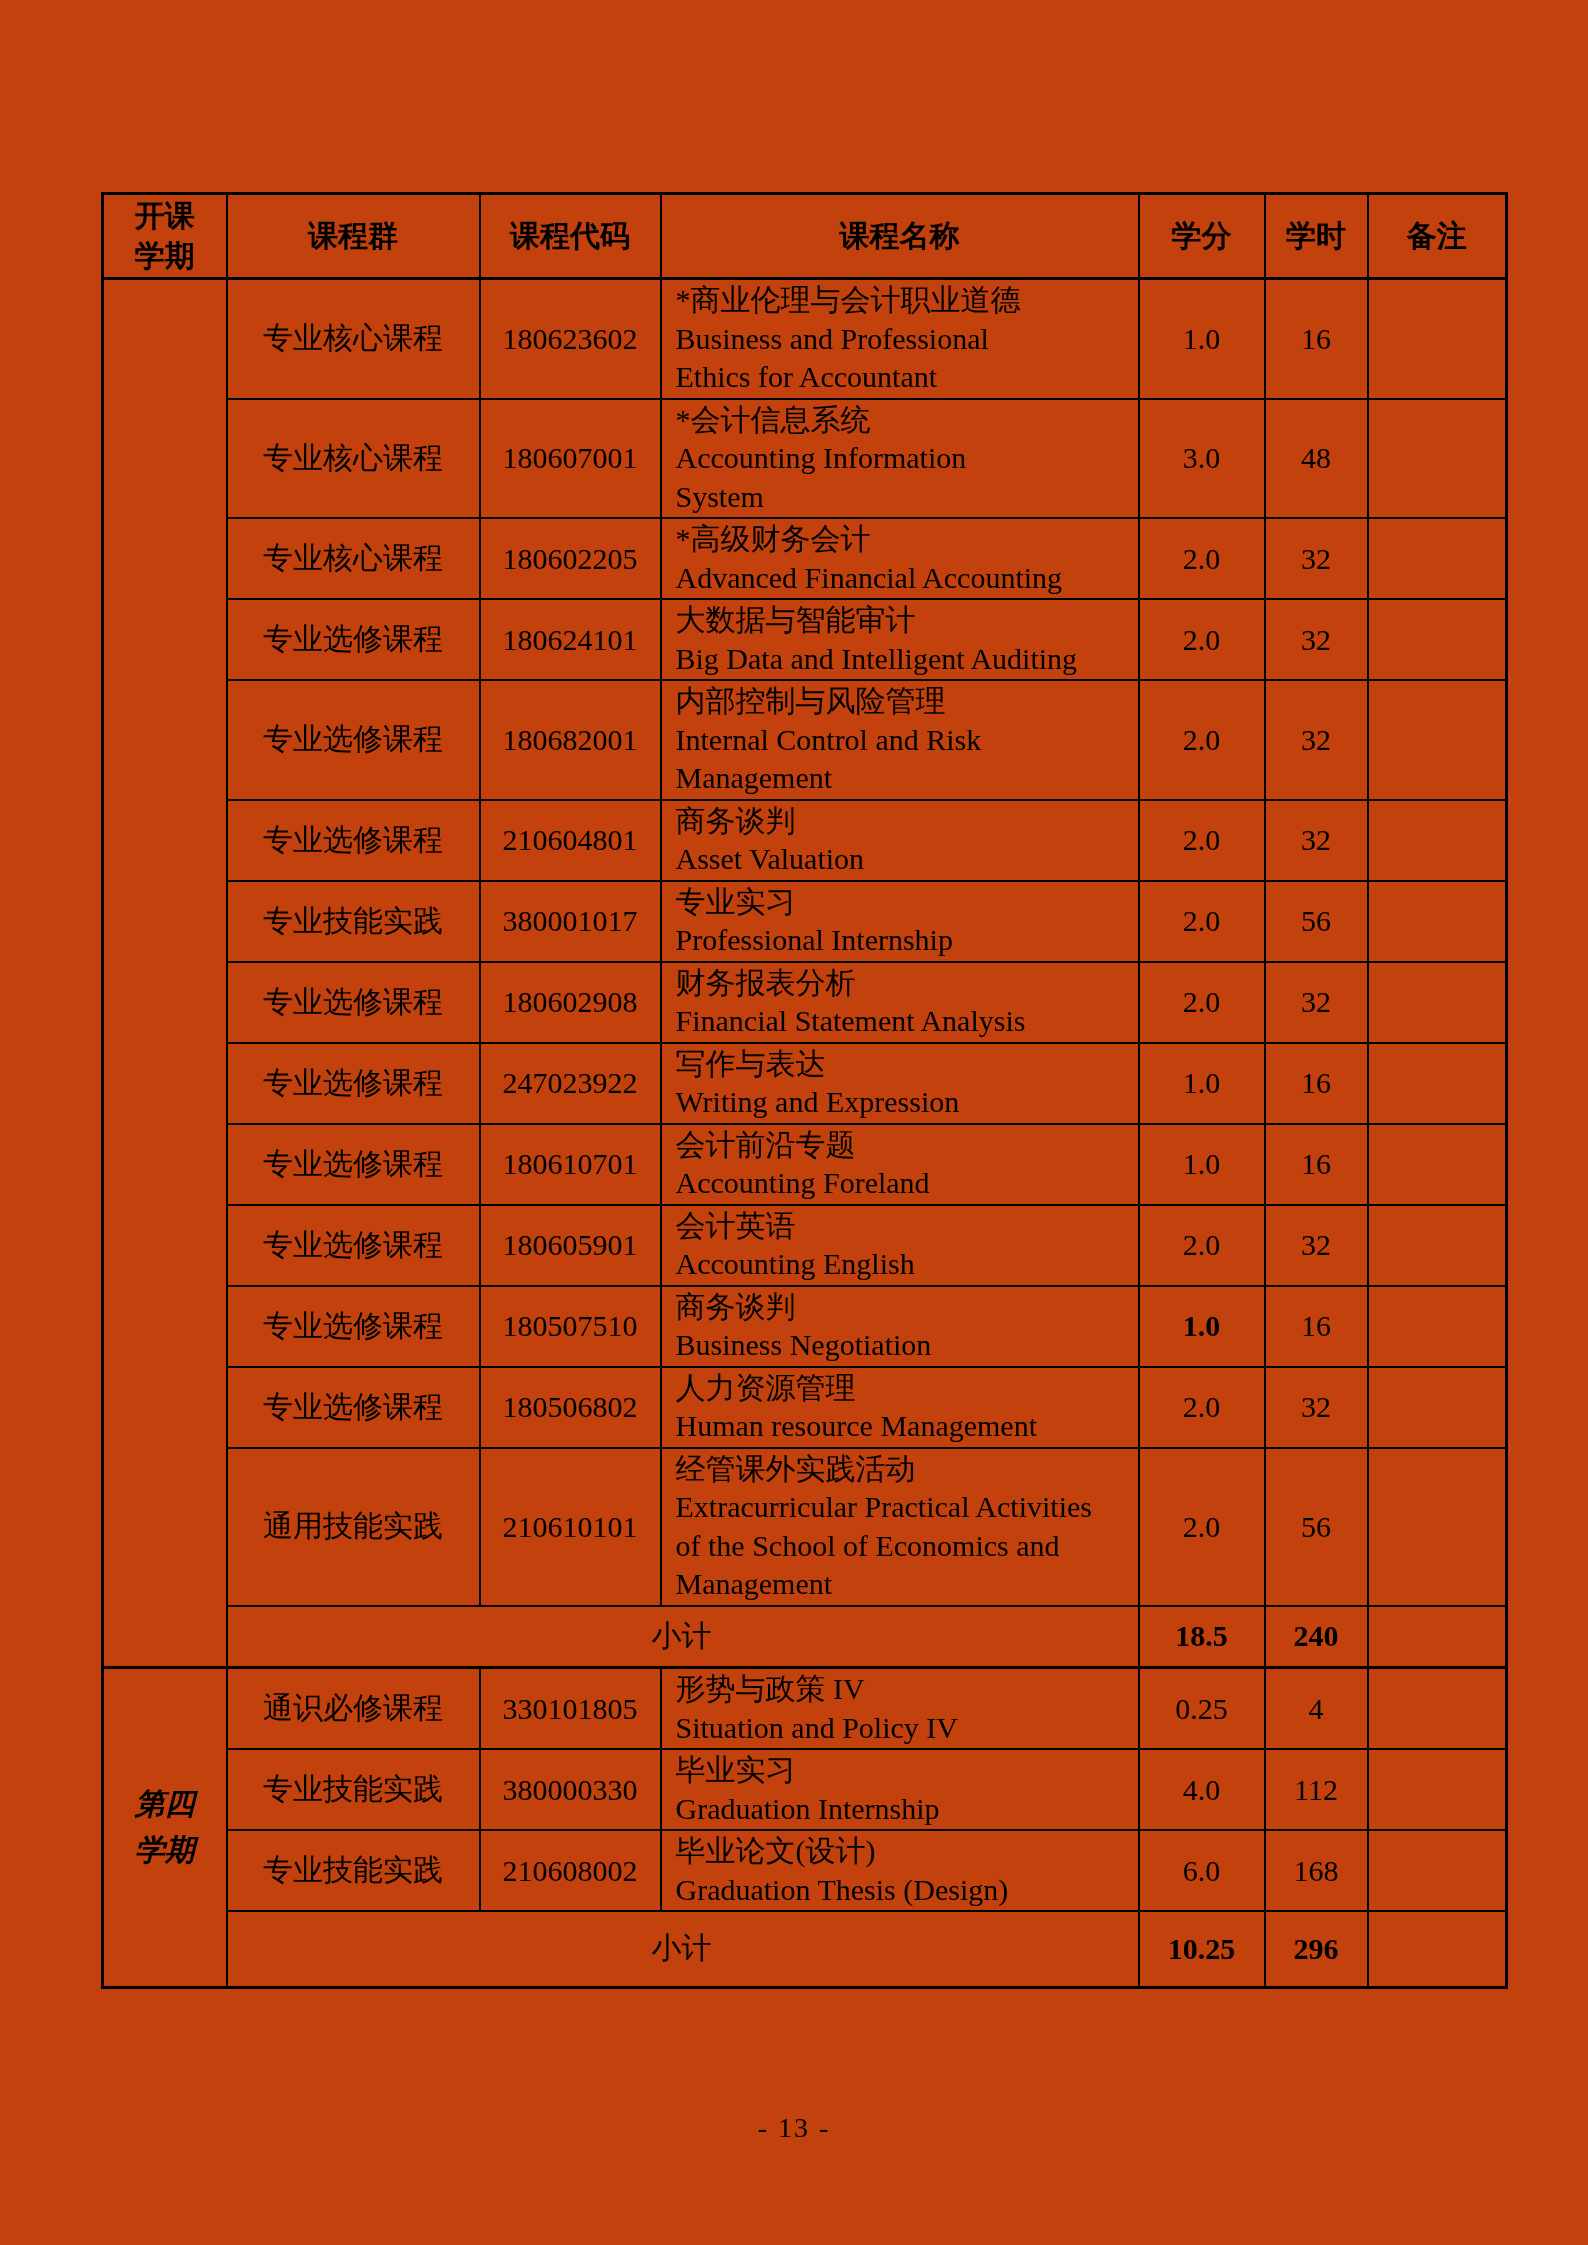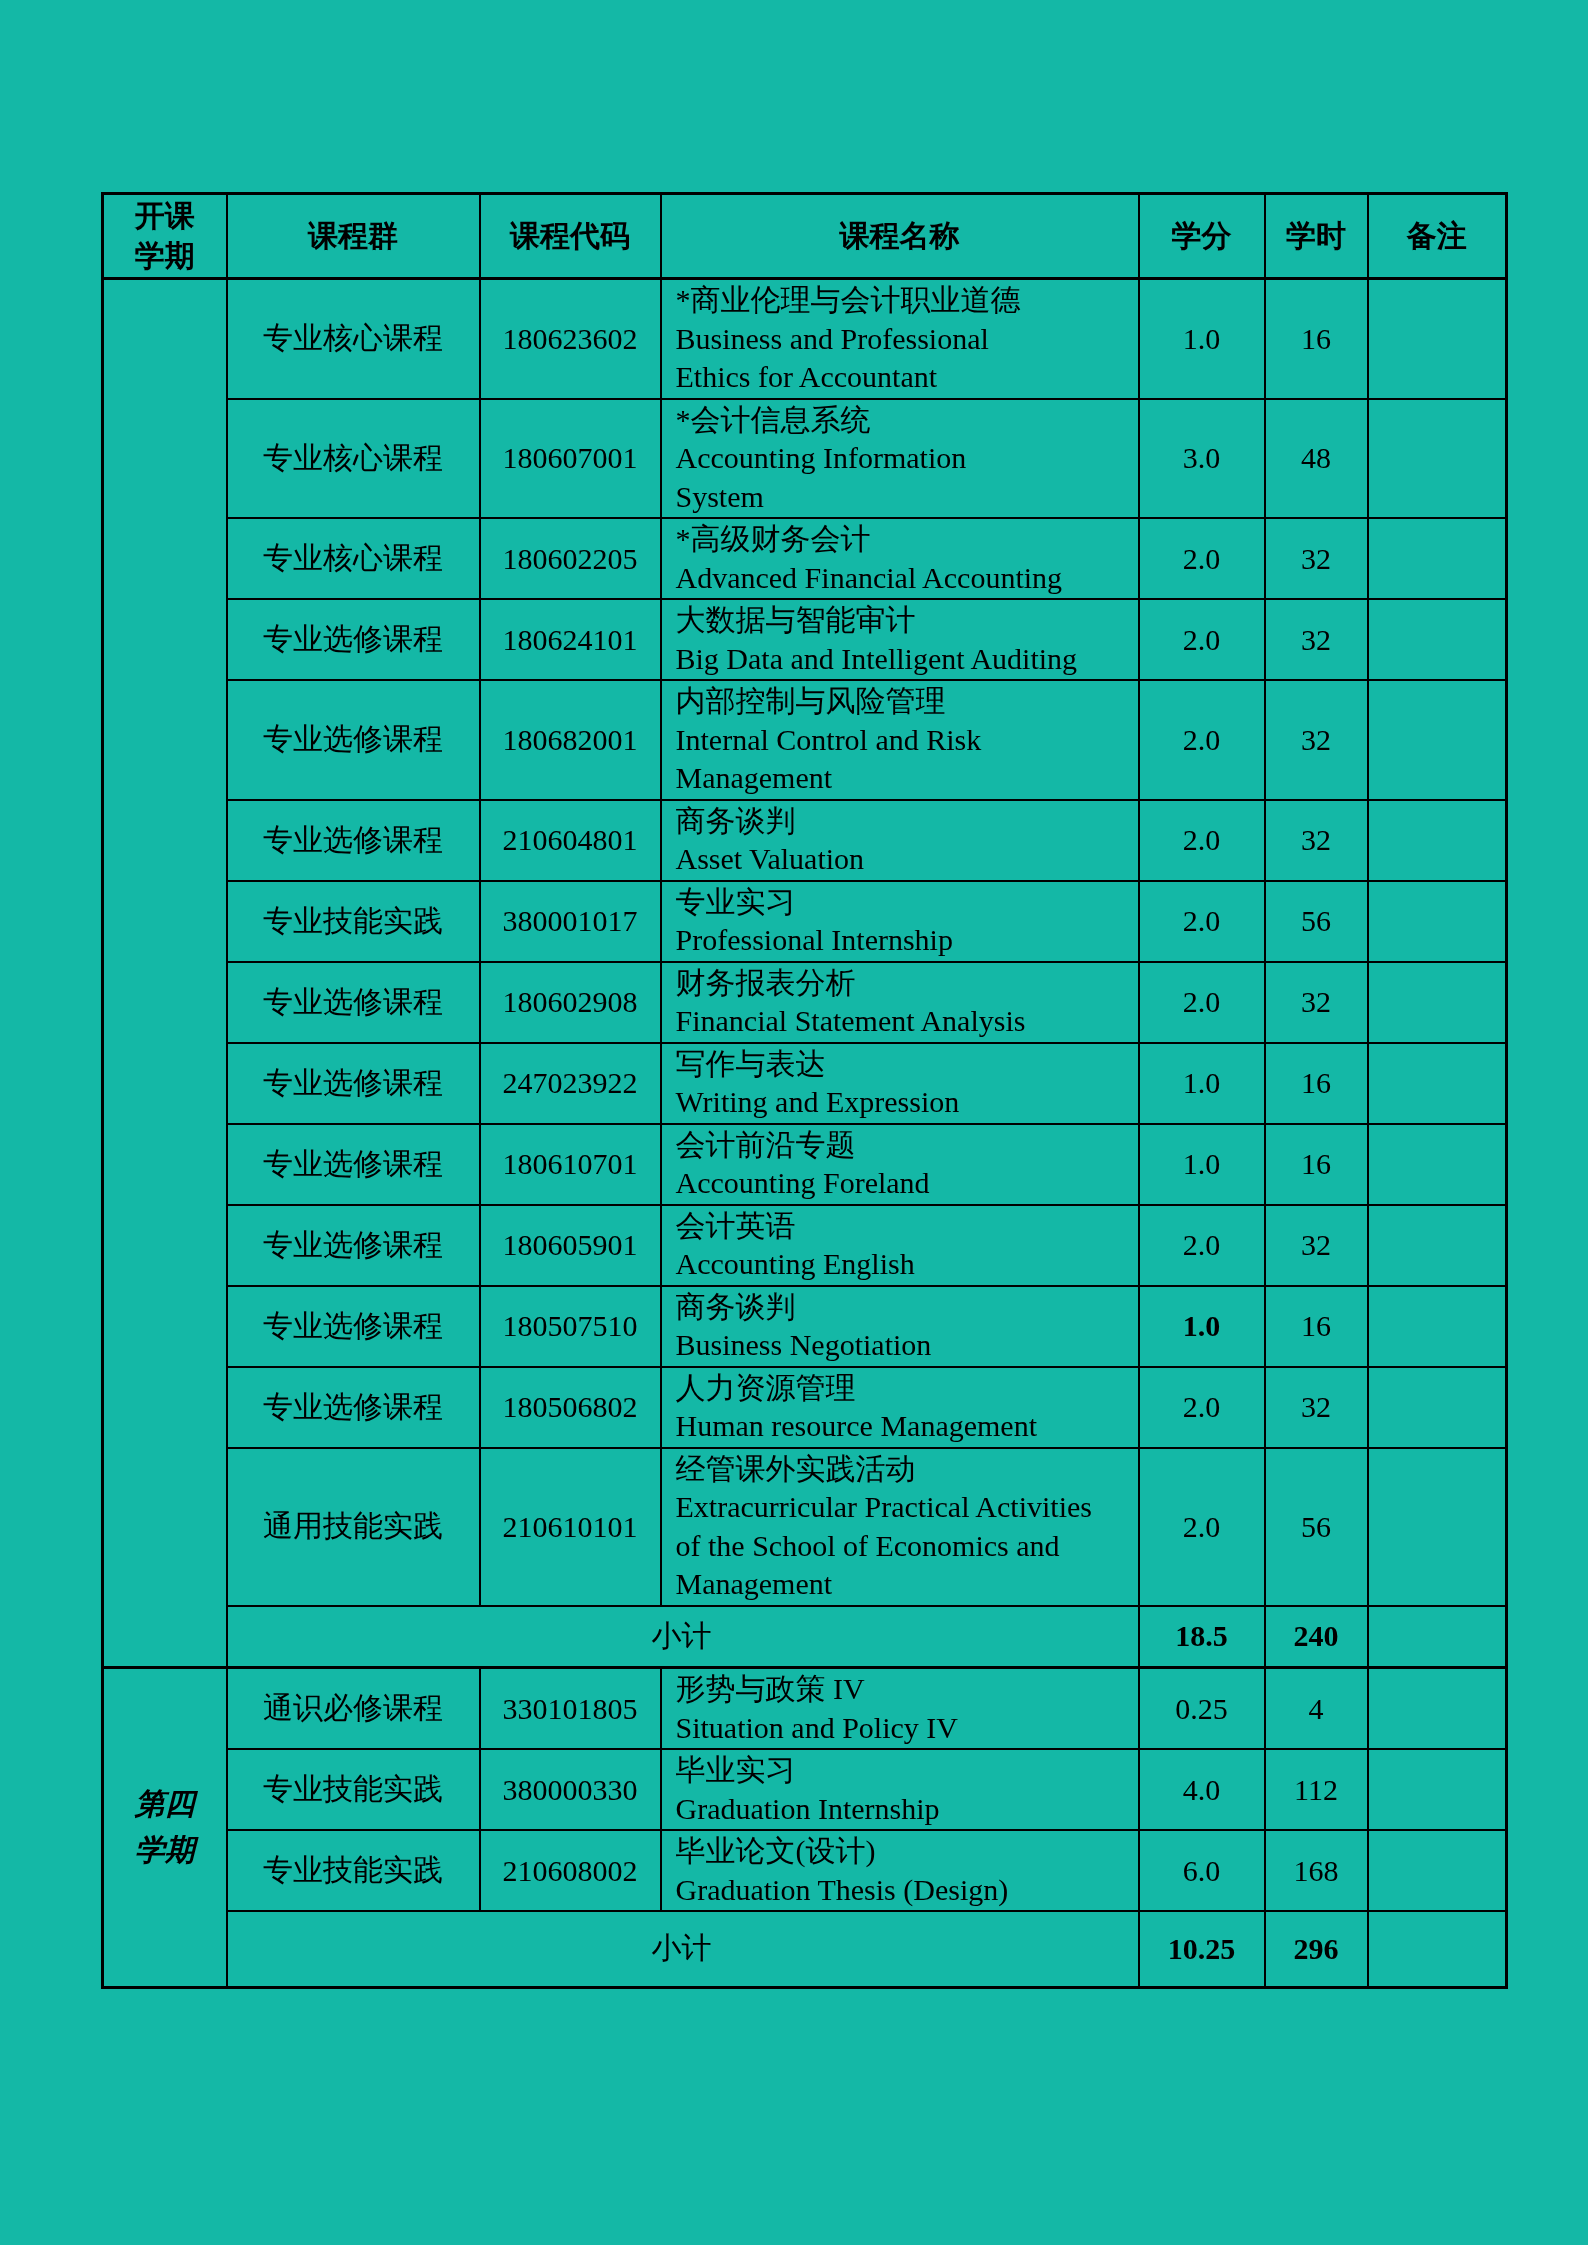--- a/index.html
+++ b/index.html
@@ -3,21 +3,21 @@
 <meta charset="utf-8">
 <style>
   * { box-sizing: border-box; margin: 0; padding: 0; }
   html, body { background: #ffffff; }
   body {
     width: 1588px; height: 2245px;
     position: relative;
     font-family: "Liberation Serif", "DejaVu Serif", serif;
     color: #000;
   }
-  .page { position: absolute; inset: 0; background: #14b8a6; }
+  .page { position: absolute; inset: 0; background: #c2410c; }
   table.tbl {
     position: absolute;
     left: 101px; top: 192px;
     width: 1404px;
     border-collapse: collapse;
     table-layout: fixed;
     border: 3px solid #000;
   }
   .tbl th, .tbl td {
     border: 2px solid #000;
@@ -265,14 +265,15 @@
         </tr>
         <tr class="subtotal sub-1">
           <td class="lbl" colspan="3">小计</td>
           <td class="c-credits b">10.25</td>
           <td class="c-hours b">296</td>
           <td class="c-remark"></td>
         </tr>
       </tbody>
   </table>
 
+  <div class="footer">- 13 -</div>
 
 </div>
 
 </body></html>

